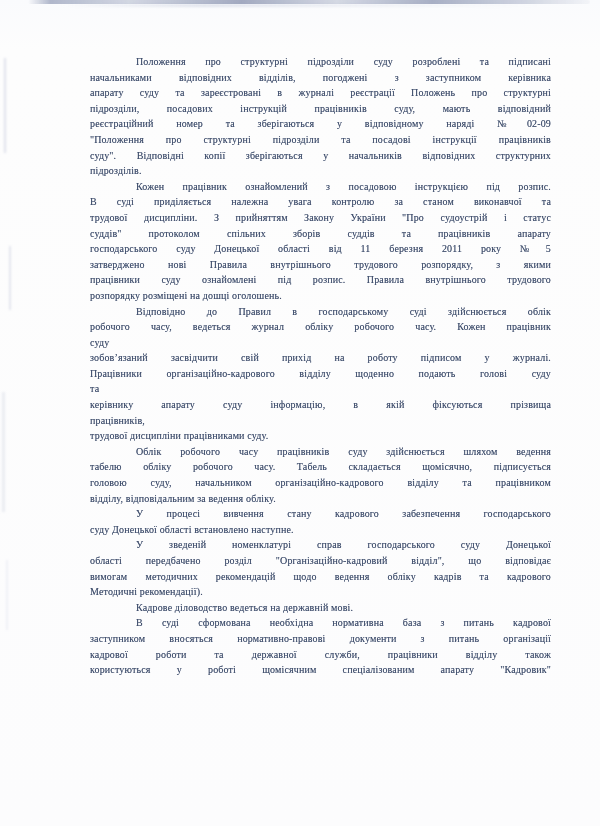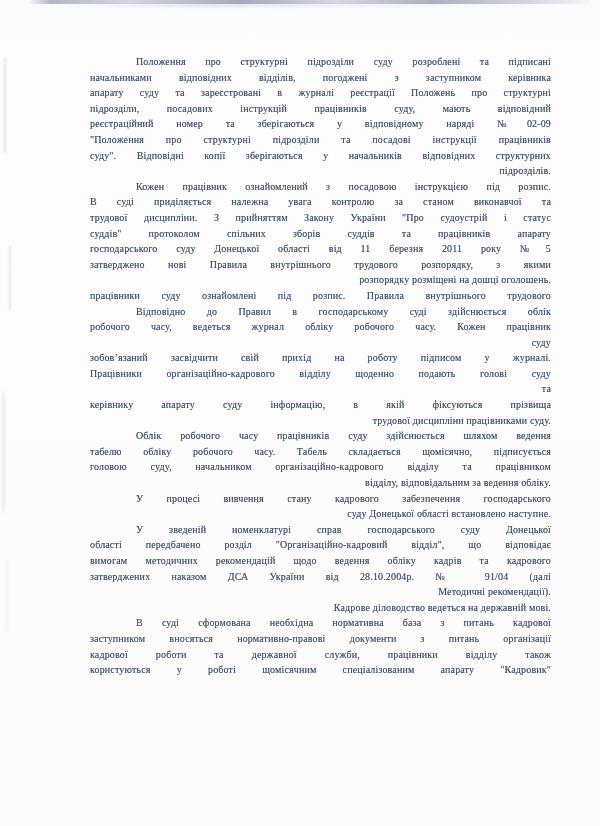--- a/index.html
+++ b/index.html
@@ -63,21 +63,21 @@
     line-height: 15.6px;
     letter-spacing: 0.15px;
     color: var(--ink, #3d4c6b);
     text-shadow: 0 0 0.6px rgba(61, 76, 107, 0.55);
   }
   .para { margin: 0; padding: 0; }
   .line {
     height: 15.6px;
     overflow: hidden;
     white-space: normal;
-    text-align: right;
+    text-align: left;
   }
   .line.j {
     text-align: justify;
     text-align-last: justify;
   }
   .line.ind { text-indent: 46px; }
 </style>
 </head>
 <body>
 
@@ -99,48 +99,48 @@
         <div class="line j">суду". Відповідні копії зберігаються у начальників відповідних структурних</div>
         <div class="line">підрозділів.</div>
       </div>
       <div class="para">
         <div class="line j ind">Кожен працівник ознайомлений з посадовою інструкцією під розпис.</div>
         <div class="line j">В суді приділяється належна увага контролю за станом виконавчої та</div>
         <div class="line j">трудової дисципліни. З прийняттям Закону України "Про судоустрій і статус</div>
         <div class="line j">суддів" протоколом спільних зборів суддів та працівників апарату</div>
         <div class="line j">господарського суду Донецької області від 11 березня 2011 року №5</div>
         <div class="line j">затверджено нові Правила внутрішнього трудового розпорядку, з якими</div>
+        <div class="line j">працівники суду ознайомлені під розпис. Правила внутрішнього трудового</div>
         <div class="line">розпорядку розміщені на дошці оголошень.</div>
-        <div class="line j">працівники суду ознайомлені під розпис. Правила внутрішнього трудового</div>
       </div>
       <div class="para">
         <div class="line j ind">Відповідно до Правил в господарському суді здійснюється облік</div>
         <div class="line j">робочого часу, ведеться журнал обліку робочого часу. Кожен працівник</div>
         <div class="line">суду</div>
         <div class="line j">зобов’язаний засвідчити свій прихід на роботу підписом у журналі.</div>
         <div class="line j">Працівники організаційно-кадрового відділу щоденно подають голові суду</div>
         <div class="line">та</div>
         <div class="line j">керівнику апарату суду інформацію, в якій фіксуються прізвища</div>
+        <div class="line">працівників,</div>
         <div class="line">трудової дисципліни працівниками суду.</div>
       </div>
       <div class="para">
         <div class="line j ind">Облік робочого часу працівників суду здійснюється шляхом ведення</div>
         <div class="line j">табелю обліку робочого часу. Табель складається щомісячно, підписується</div>
         <div class="line j">головою суду, начальником організаційно-кадрового відділу та працівником</div>
         <div class="line">відділу, відповідальним за ведення обліку.</div>
       </div>
       <div class="para">
         <div class="line j ind">У процесі вивчення стану кадрового забезпечення господарського</div>
         <div class="line">суду Донецької області встановлено наступне.</div>
       </div>
       <div class="para">
         <div class="line j ind">У зведеній номенклатурі справ господарського суду Донецької</div>
         <div class="line j">області передбачено розділ "Організаційно-кадровий відділ", що відповідає</div>
         <div class="line j">вимогам методичних рекомендацій щодо ведення обліку кадрів та кадрового</div>
-        <div class="line j">затверджених наказом ДСА України від 28.10.2004р. № 91/04 (далі</div>
         <div class="line">Методичні рекомендації).</div>
       </div>
       <div class="para">
         <div class="line ind">Кадрове діловодство ведеться на державній мові.</div>
       </div>
       <div class="para">
         <div class="line j ind">В суді сформована необхідна нормативна база з питань кадрової</div>
         <div class="line j">заступником вносяться нормативно-правові документи з питань організації</div>
         <div class="line j">кадрової роботи та державної служби, працівники відділу також</div>
         <div class="line j">користуються у роботі щомісячним спеціалізованим апарату "Кадровик"</div>

